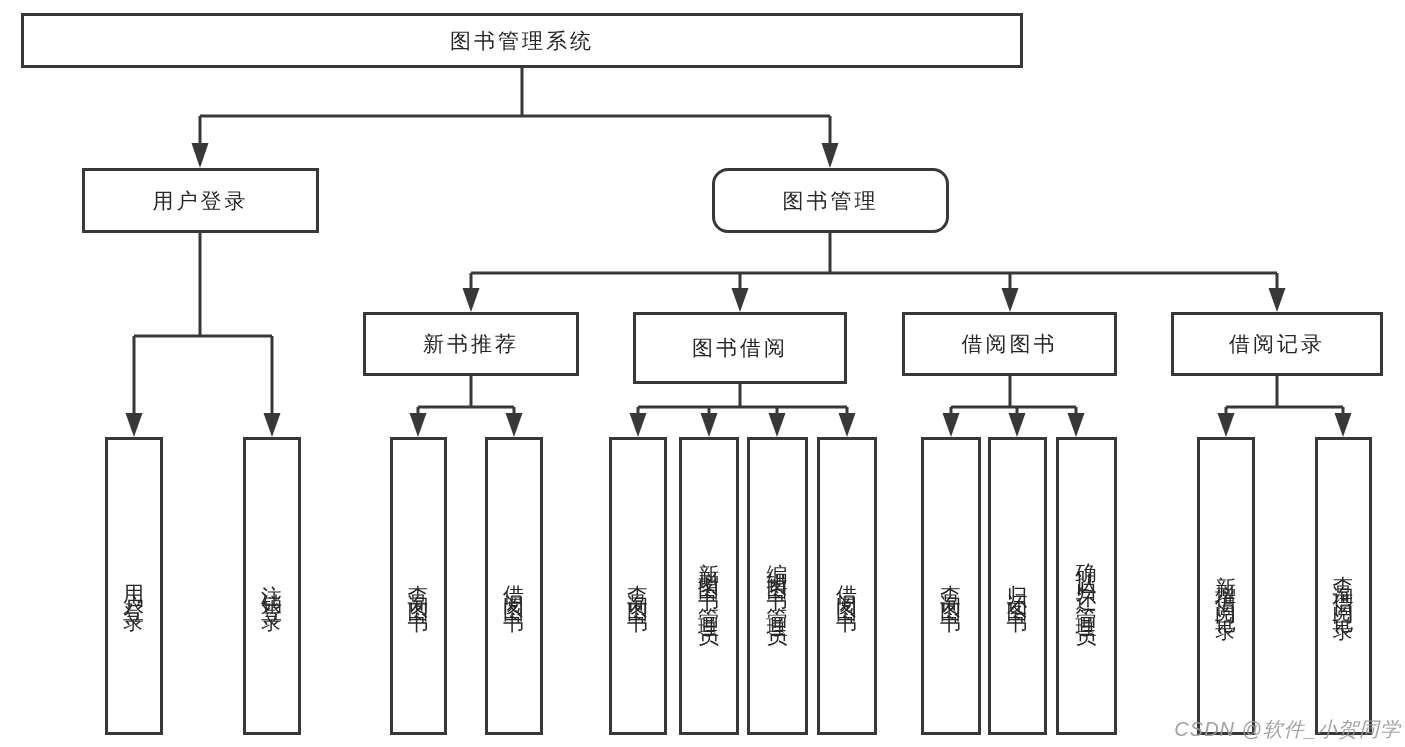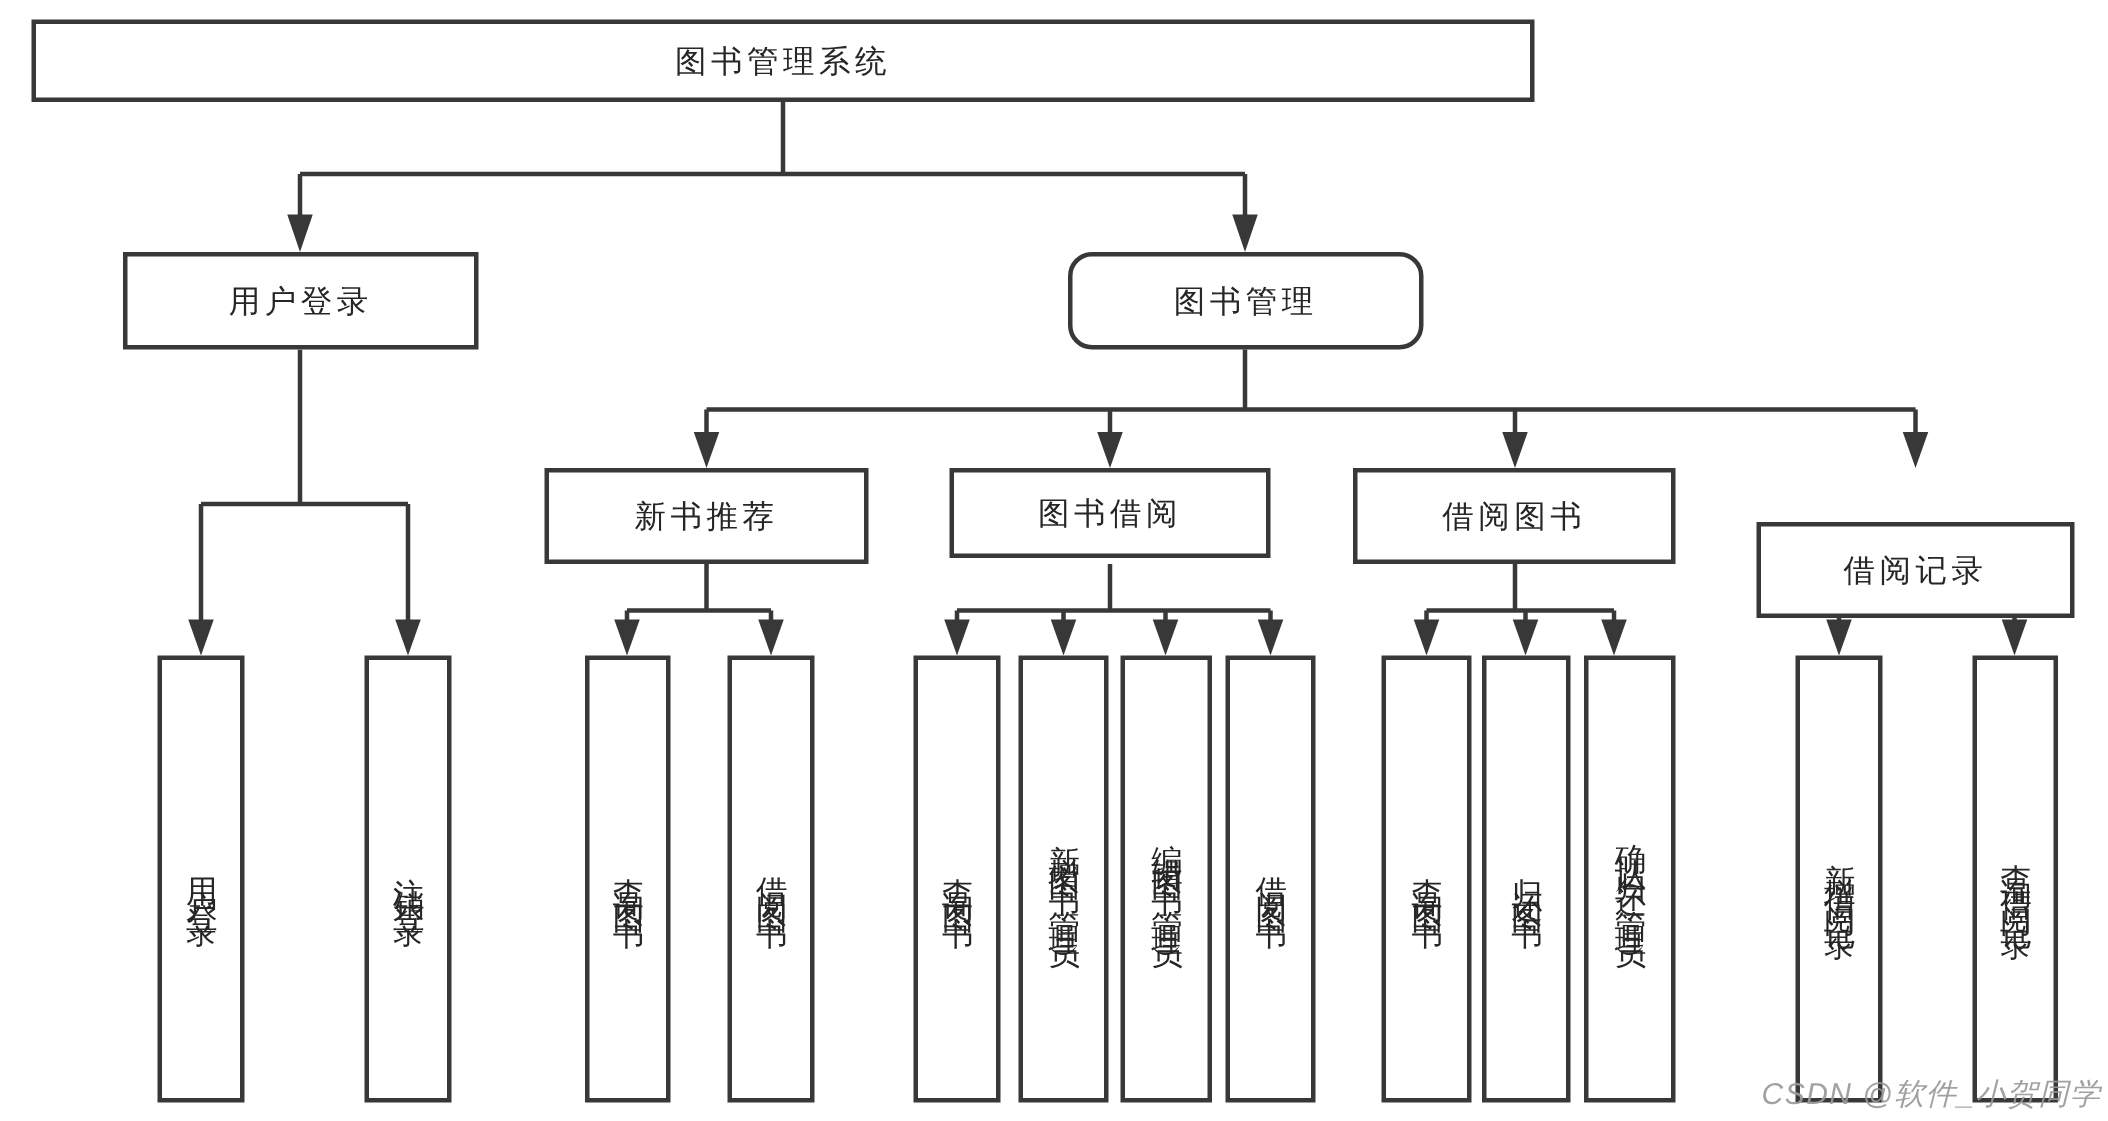--- a/index.html
+++ b/index.html
@@ -100,23 +100,23 @@
       <polygon points="1334.5,413 1351.5,413 1343,437"></polygon>
     </g>
   </svg>
 
   <div class="box hbox" style="left:21px;top:13px;width:1002px;height:55px;">图书管理系统</div>
 
   <div class="box hbox" style="left:82px;top:168px;width:237px;height:65px;">用户登录</div>
   <div class="box hbox" style="left:712px;top:168px;width:237px;height:65px;border-radius:16px;">图书管理</div>
 
   <div class="box hbox" style="left:363px;top:312px;width:216px;height:64px;">新书推荐</div>
-  <div class="box hbox" style="left:633px;top:312px;width:214px;height:60px;">图书借阅</div>
+  <div class="box hbox" style="left:633px;top:312px;width:214px;height:72px;">图书借阅</div>
   <div class="box hbox" style="left:902px;top:312px;width:215px;height:64px;">借阅图书</div>
-  <div class="box hbox" style="left:1171px;top:312px;width:212px;height:64px;margin-top:36px;">借阅记录</div>
+  <div class="box hbox" style="left:1171px;top:312px;width:212px;height:64px;">借阅记录</div>
 
   <div class="box vbox" style="left:105px;top:437px;width:58px;height:298px;">用户登录</div>
   <div class="box vbox" style="left:243px;top:437px;width:58px;height:298px;">注销登录</div>
 
   <div class="box vbox" style="left:390px;top:437px;width:57px;height:298px;">查询图书</div>
   <div class="box vbox" style="left:485px;top:437px;width:58px;height:298px;">借阅图书</div>
 
   <div class="box vbox" style="left:609px;top:437px;width:58px;height:298px;">查询图书</div>
   <div class="box vbox" style="left:679px;top:437px;width:60px;height:298px;">新增图书（管理员）</div>
   <div class="box vbox" style="left:747px;top:437px;width:61px;height:298px;">编辑图书（管理员）</div>

